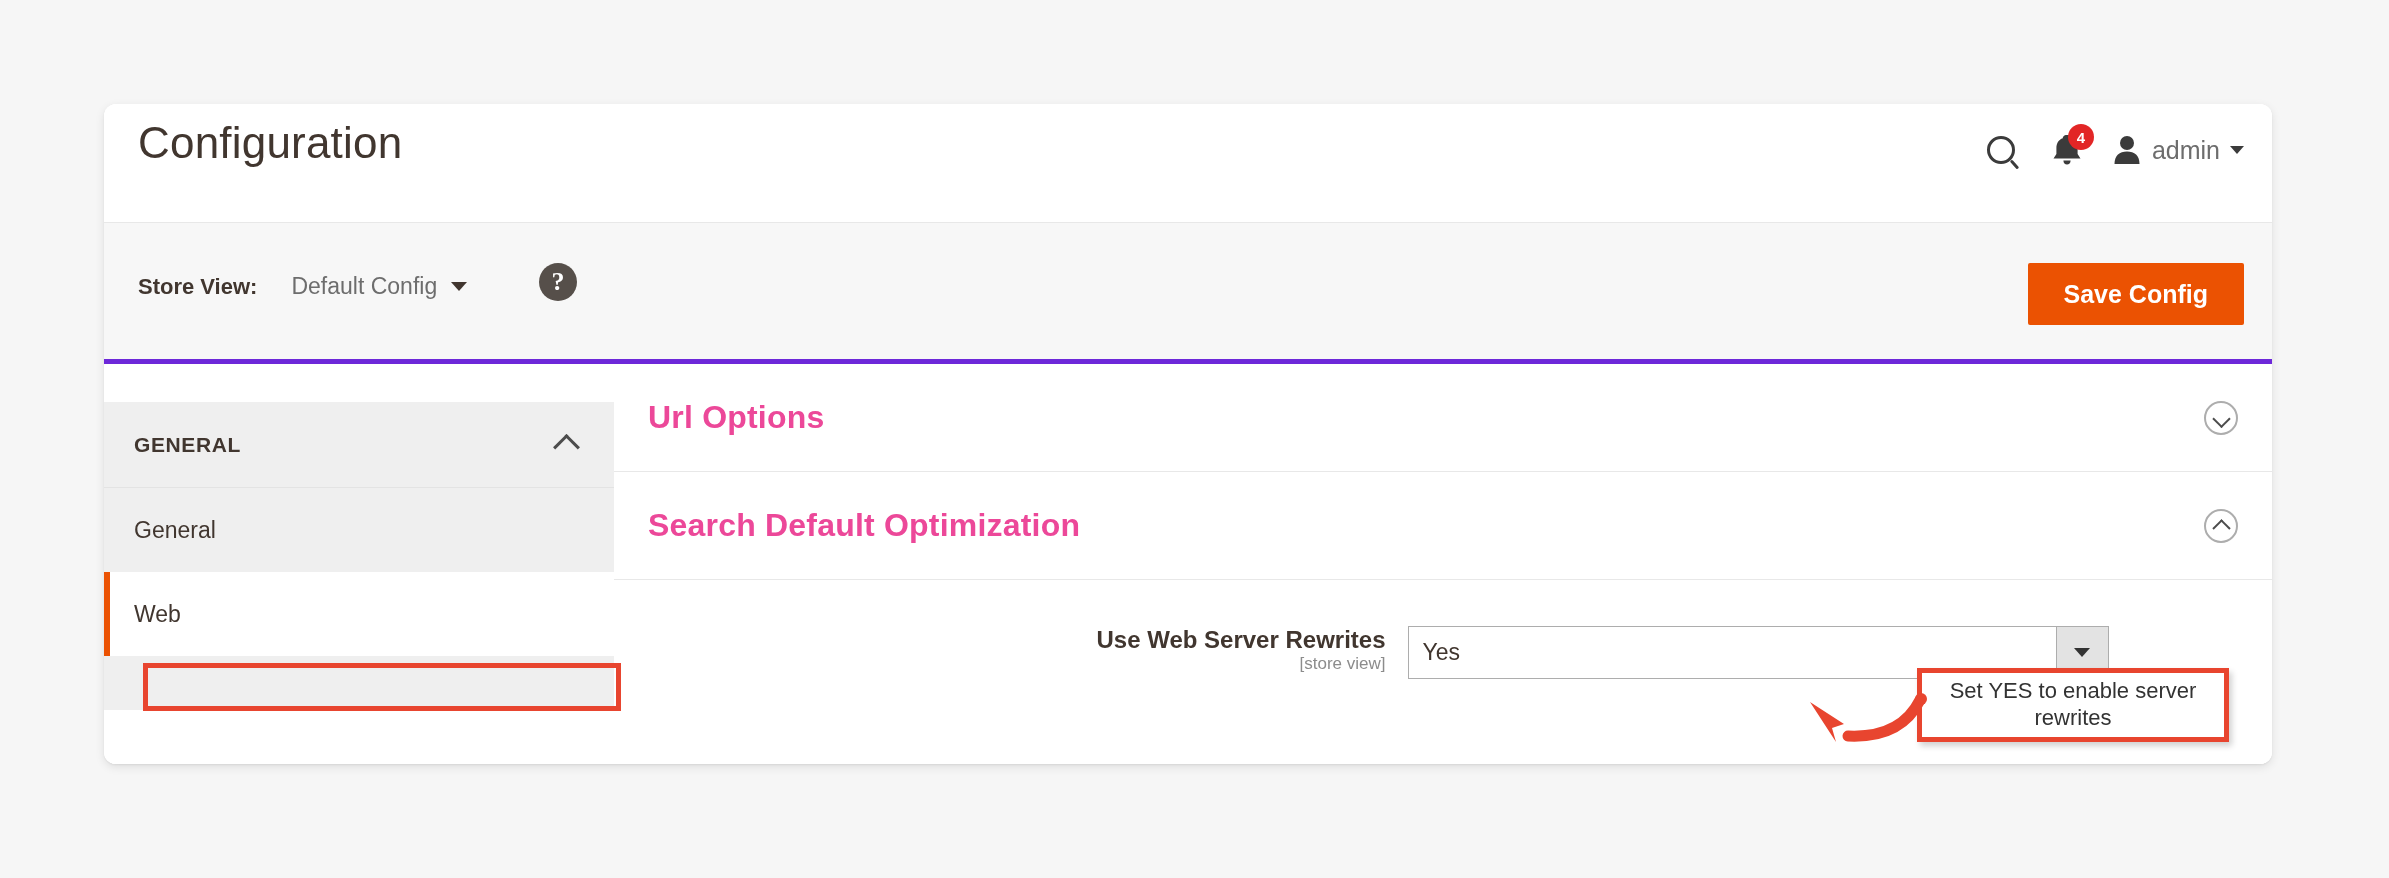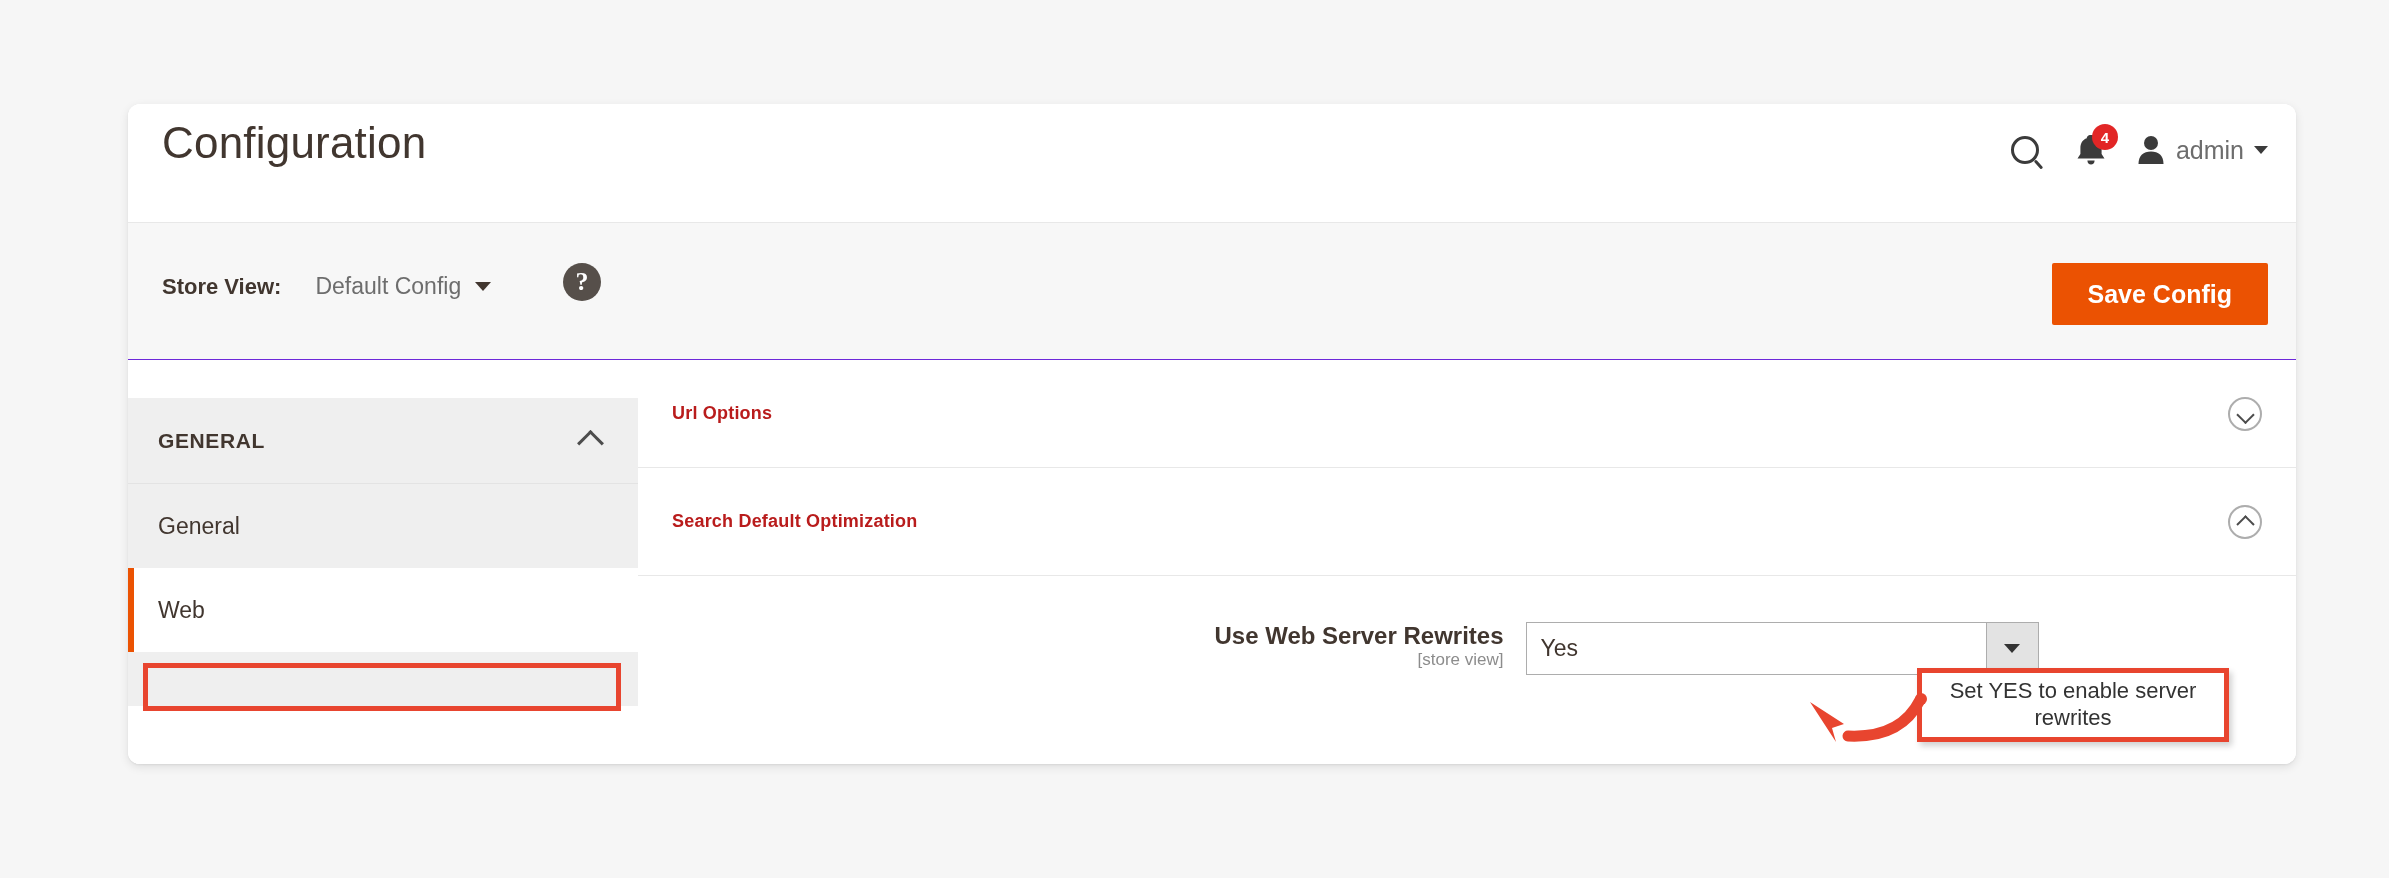--- a/index.html
+++ b/index.html
@@ -11,21 +11,21 @@
     height: 878px;
     background: #f6f6f6;
     font-family: "Liberation Sans", sans-serif;
     overflow: hidden;
     position: relative;
   }
 
   
   .admin-card {
     position: absolute;
-    left: 128px;
+    left: 104px;
     top: 104px;
     width: 2168px;
     height: 660px;
     background: #ffffff;
     border-radius: 12px;
     box-shadow: 0 3px 10px rgba(0,0,0,0.10), 0 1px 2px rgba(0,0,0,0.06);
     overflow: hidden;
   }
 
   
@@ -123,21 +123,21 @@
     border-left: 7px solid transparent;
     border-right: 7px solid transparent;
     border-top: 8px solid #3b3b3b;
   }
 
   
   .storeview-bar {
     position: relative;
     height: 136px;
     background: #f7f7f7;
-    border-bottom: 1px solid #6d28d9;
+    border-bottom: 5px solid #6d28d9;
   }
   .sv-group {
     position: absolute;
     left: 34px;
     top: 50px;
     display: flex;
     align-items: center;
   }
   .sv-label {
     font-size: 22px;
@@ -269,23 +269,23 @@
     position: relative;
     height: 108px;
     border-bottom: 1px solid #e8e8e8;
     display: flex;
     align-items: center;
     padding: 0 40px 0 34px;
     box-sizing: border-box;
     cursor: pointer;
   }
   .section-title {
-    font-size: 18px;
-    font-weight: bold;
-    color: #b91c1c;
+    font-size: 32px;
+    font-weight: bold;
+    color: #ec4899;
     letter-spacing: 0.2px;
   }
   .circle-toggle {
     position: absolute;
     right: 34px;
     top: 50%;
     margin-top: -17px;
     width: 34px;
     height: 34px;
     border: 2px solid #adadad;
@@ -324,21 +324,21 @@
     font-weight: bold;
     color: #41362f;
     line-height: 1.15;
   }
   .field-scope {
     font-size: 17px;
     color: #8c8c8c;
   }
   .select-wrap {
     position: relative;
-    width: 513px;
+    width: 701px;
     height: 53px;
     border: 1px solid #adadad;
     background: #ffffff;
     box-sizing: border-box;
     display: flex;
     align-items: center;
     cursor: pointer;
   }
   .select-value {
     font-size: 23px;

